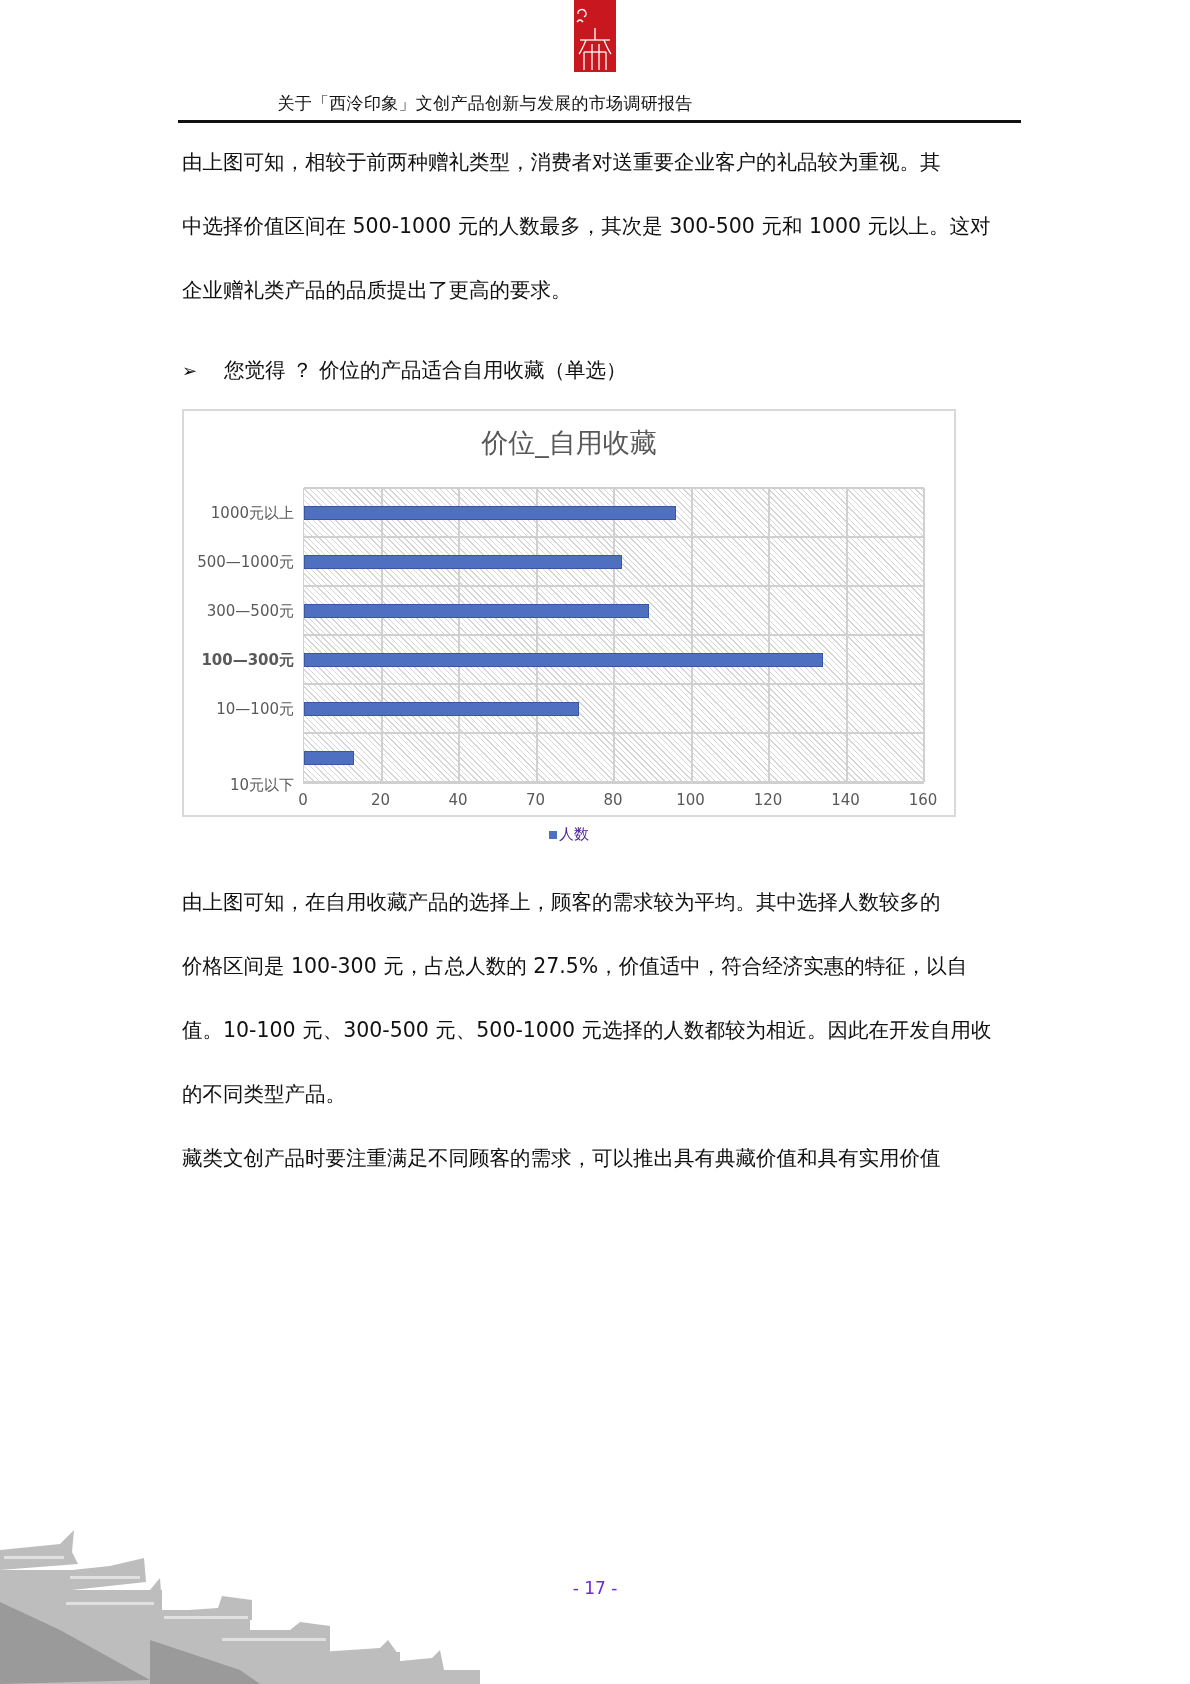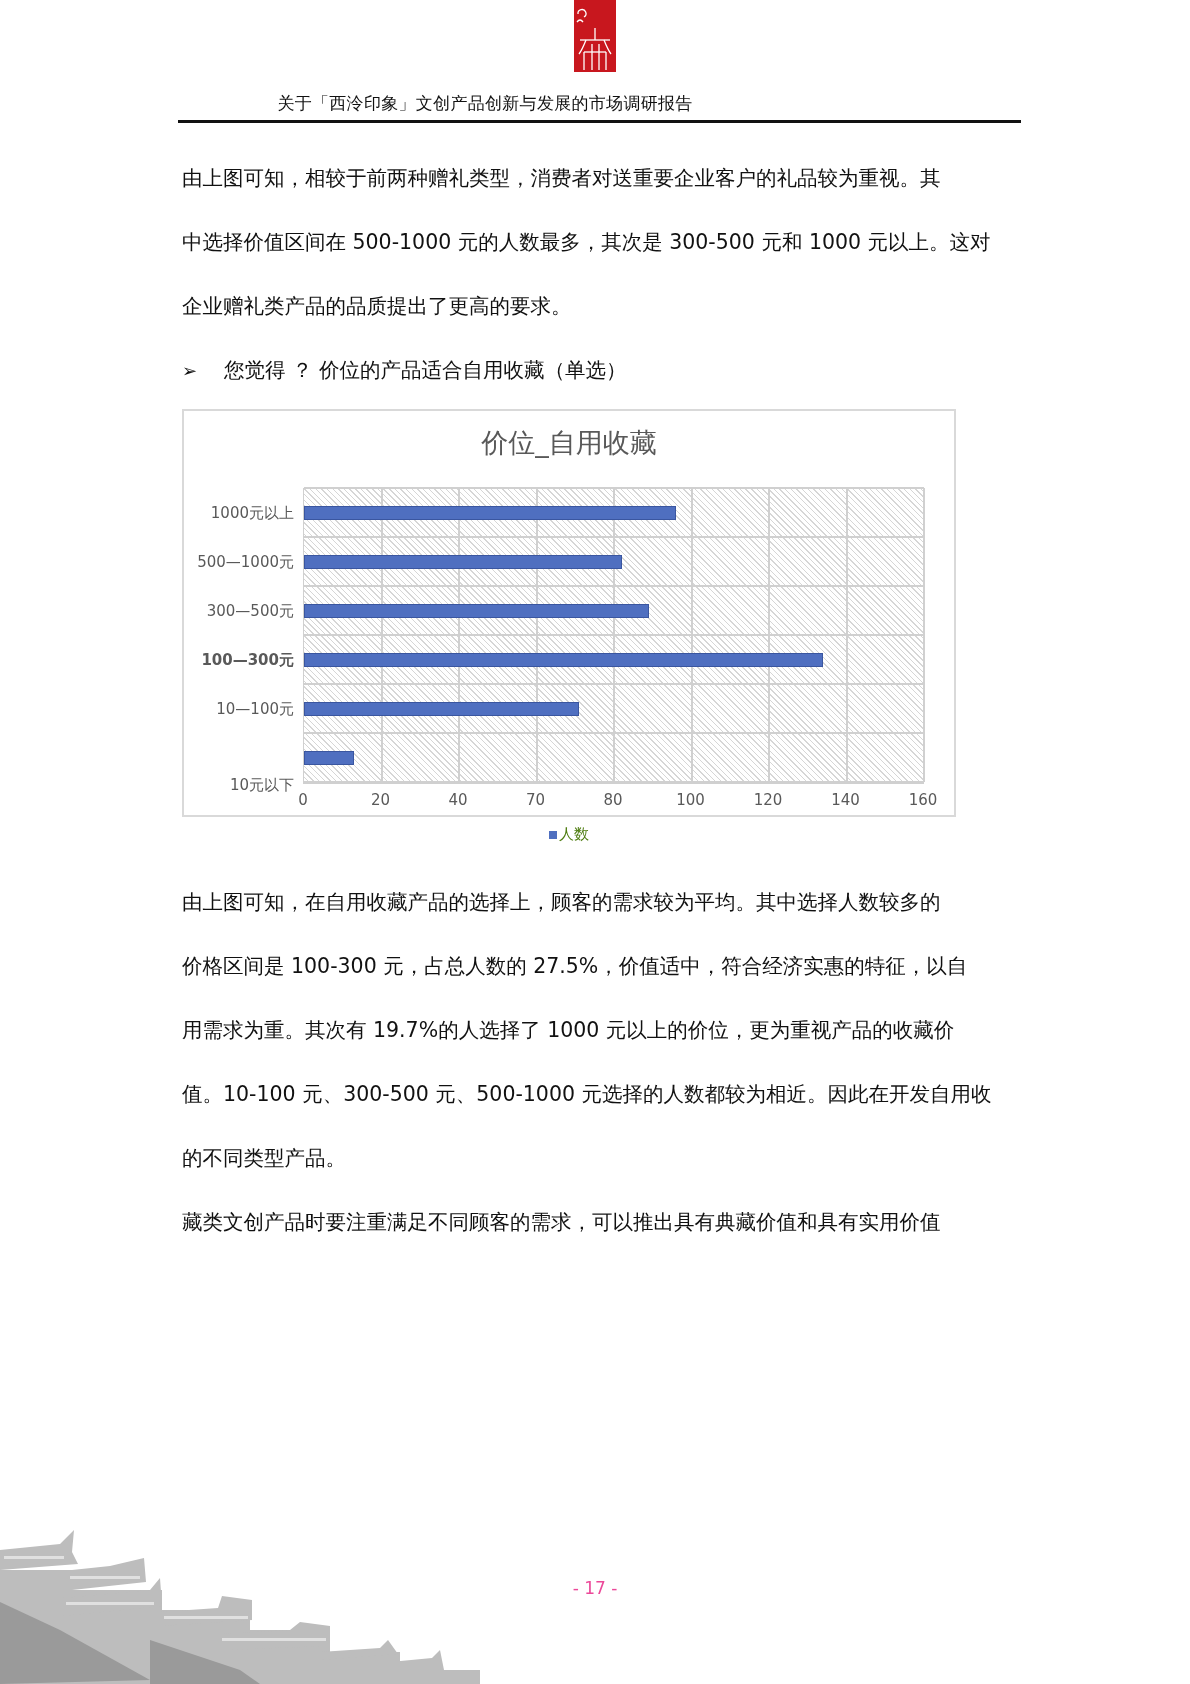--- a/index.html
+++ b/index.html
@@ -15,23 +15,23 @@
   .chart-box { position:absolute; left:182px; top:409px; width:774px; height:408px; border:2px solid #d9d9d9; box-sizing:border-box; background:#fff; }
   .chart-title { position:absolute; left:0; width:100%; top:14px; text-align:center; font-size:27px; color:#595959; }
   .plot { position:absolute; left:119px; top:77px; width:620px; height:294px; border-left:1px solid #d0d0d0; border-bottom:2px solid #d0d0d0;
           background-color:#fff;
           background-image: repeating-linear-gradient(45deg, transparent 0 3px, #d6d6d6 3px 4px); }
   .vgrid { position:absolute; top:0; bottom:0; width:2px; background:#d0d0d0; }
   .hgrid { position:absolute; left:0; right:0; height:2px; background:#d0d0d0; }
   .bar { position:absolute; left:0; height:14px; background:#4f6fc0; border:1px solid #3a56a0; box-sizing:border-box; }
   .ylabel { position:absolute; right:660px; font-size:15px; color:#595959; white-space:nowrap; text-align:right; }
   .xtick { position:absolute; top:380px; font-size:15px; color:#595959; transform:translateX(-50%); }
-  .legend { position:absolute; top:414px; left:0; width:100%; text-align:center; font-size:15px; color:#4d7c0f; }
+  .legend { position:absolute; top:414px; left:0; width:100%; text-align:center; font-size:15px; color:#4c1d95; }
   .legend .sw { display:inline-block; width:8px; height:8px; background:#4f6fc0; margin-right:2px; vertical-align:middle; }
-  .page-num { position:absolute; left:0; width:1190px; top:1578px; text-align:center; font-size:17px; color:#ec4899; }
+  .page-num { position:absolute; left:0; width:1190px; top:1578px; text-align:center; font-size:17px; color:#6d28d9; }
   .buildings { position:absolute; left:0; top:1530px; width:480px; height:154px; }
 </style>
 </head>
 <body>
 
 <div class="logo">
   <svg viewBox="0 0 42 72">
     <rect x="0" y="0" width="42" height="72" fill="#c8171e"></rect>
     <g stroke="#fff" stroke-width="1.3" fill="none">
       <path d="M4 14 a4 4 0 1 1 6 3"></path>
@@ -44,21 +44,21 @@
       <path d="M32 52 v18"></path>
       <path d="M10 52 h22"></path>
       <path d="M18 44 v26"></path>
       <path d="M25 44 v26"></path>
     </g>
   </svg>
 </div>
 <div class="header-title">关于「西泠印象」文创产品创新与发展的市场调研报告</div>
 <div class="header-rule"></div>
 
-<div class="para" style="top:146px;">
+<div class="para" style="top:130px;">
   <p>由上图可知，相较于前两种赠礼类型，消费者对送重要企业客户的礼品较为重视。其</p>
   <p>中选择价值区间在 500-1000 元的人数最多，其次是 300-500 元和 1000 元以上。这对</p>
   <p>企业赠礼类产品的品质提出了更高的要求。</p>
 </div>
 
 <div class="bullet">
   <span class="arrow">➢</span><span>您觉得 ？ 价位的产品适合自用收藏（单选）</span>
 </div>
 
 <div class="chart-box">
@@ -108,21 +108,20 @@
     </div>
 
   <div class="legend">
     <span class="sw"></span><span>人数</span>
   </div>
 </div>
 
 <div class="para" style="top:870px;">
   <p>由上图可知，在自用收藏产品的选择上，顾客的需求较为平均。其中选择人数较多的</p>
   <p>价格区间是 100-300 元，占总人数的 27.5%，价值适中，符合经济实惠的特征，以自</p>
-  <p>用需求为重。其次有 19.7%的人选择了 1000 元以上的价位，更为重视产品的收藏价</p>
   <p>值。10-100 元、300-500 元、500-1000 元选择的人数都较为相近。因此在开发自用收</p>
   <p>的不同类型产品。</p>
   <p>藏类文创产品时要注重满足不同顾客的需求，可以推出具有典藏价值和具有实用价值</p>
 </div>
 
 <svg class="buildings" viewBox="0 0 480 154">
   <g fill="#bdbdbd">
     <polygon points="0,20 60,14 74,0 72,22 78,34 0,40"></polygon>
     <rect x="0" y="40" width="72" height="114"></rect>
     <polygon points="72,40 110,36 144,28 146,52 72,60"></polygon>

